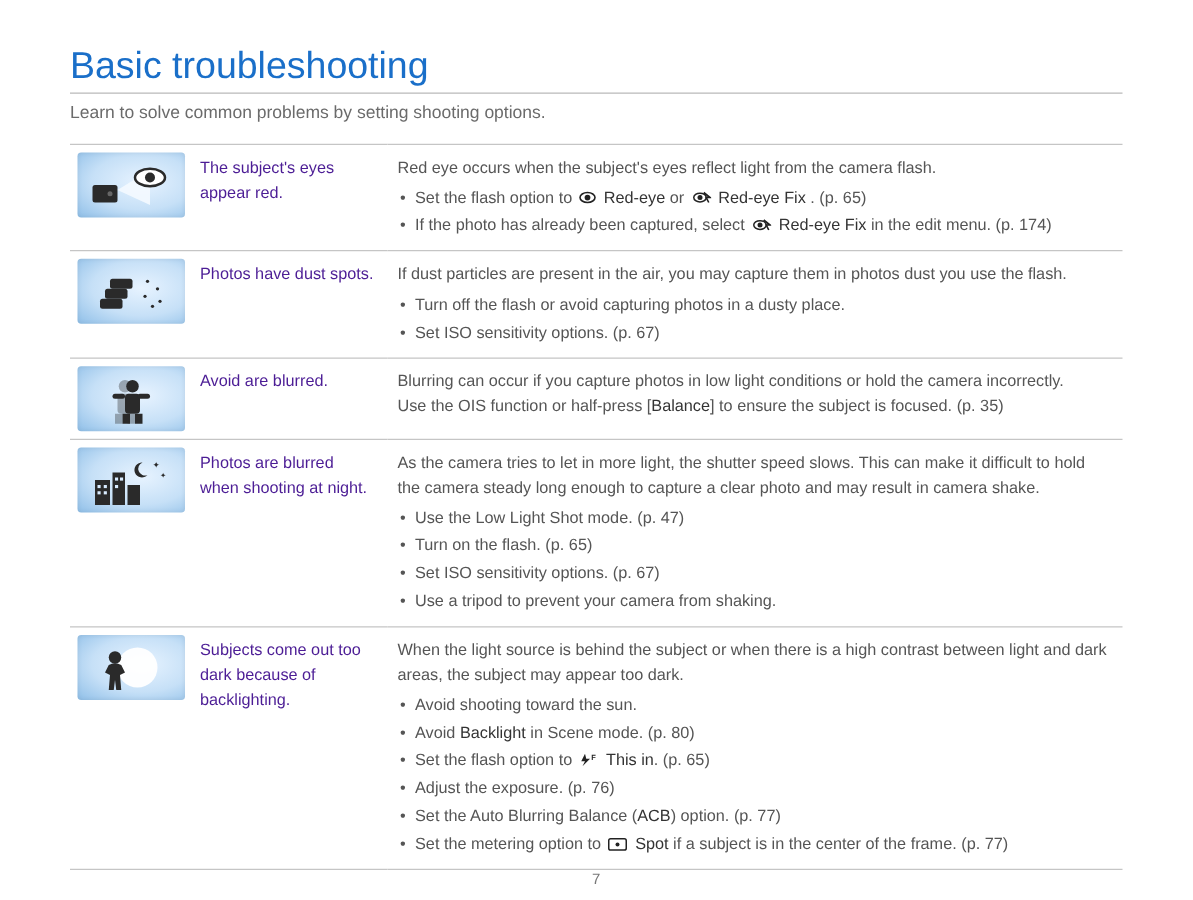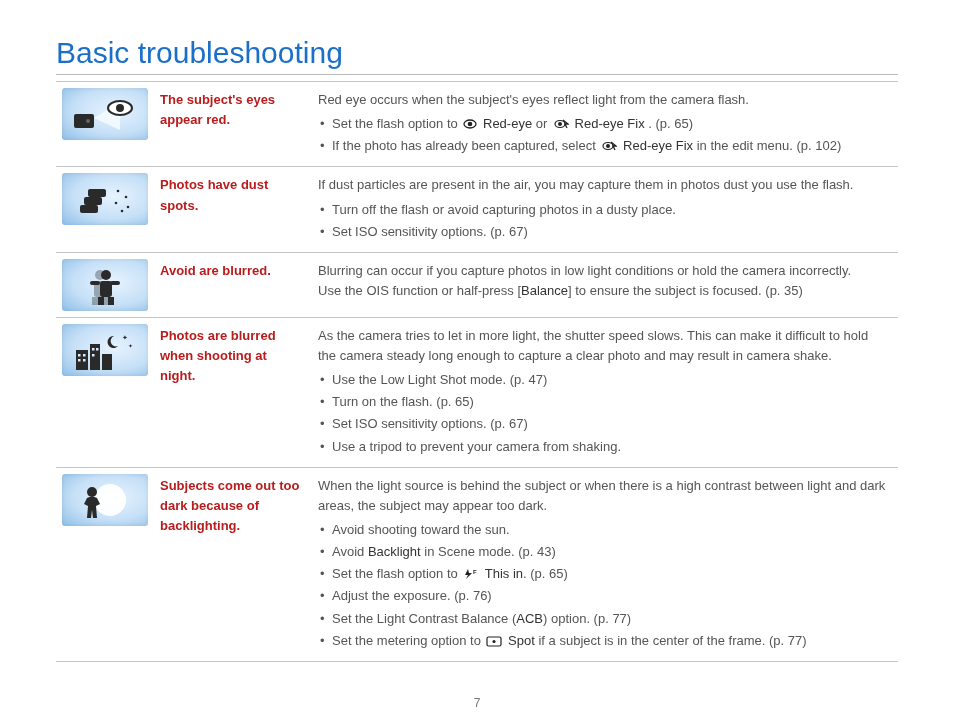--- a/index.html
+++ b/index.html
@@ -3,38 +3,39 @@
 <meta charset="utf-8">
 <style>
   html,body{margin:0;padding:0;background:#fff;font-family:Arial,Helvetica,sans-serif;color:#5a5a5a}
   .page{width:954px;height:720px;box-sizing:border-box;padding:36px 56px 0 56px;position:relative}
   h1{font-size:30px;font-weight:400;color:#1a6fc9;margin:0 0 4px 0;letter-spacing:0}
   .rule{border-top:1px solid #b9b9b9;margin:3px 0 6px 0}
   .lead{font-size:14px;color:#6b6b6b;margin:0 0 18px 0}
   table.tbl{width:100%;border-collapse:collapse;font-size:13px;line-height:1.55}
   table.tbl td{border-top:1px solid #c5c5c5;border-bottom:1px solid #c5c5c5;padding:8px 10px 8px 8px;vertical-align:top}
   table.tbl td.ic{width:90px;padding:6px 0 6px 6px}
-  table.tbl td.prob{width:140px;color:#b91c1c;font-weight:bold;padding-right:10px}
+  table.tbl td.prob{width:140px;color:#4c1d95;font-weight:normal;padding-right:10px}
   table.tbl td.desc{color:#555}
   .thumb{width:86px;height:52px;border-radius:3px;background:radial-gradient(ellipse at 60% 45%, #e7f3ff 0%, #c6e0f7 55%, #8fbfe8 100%);display:flex;align-items:center;justify-content:center;box-shadow:inset 0 0 4px rgba(0,0,0,.08)}
   .thumb svg{width:70px;height:44px}
   ul.b{list-style:none;margin:4px 0 0 0;padding:0}
   ul.b li{position:relative;padding:0 0 2px 14px}
   ul.b li:before{content:"•";position:absolute;left:2px;top:0;color:#555}
   .bold{color:#333;font-weight:normal}
   .glyph{display:inline-block;vertical-align:-2px;margin:0 2px}
   .glyph svg{display:block}
   .pagenum{position:absolute;left:0;right:0;bottom:10px;text-align:center;font-size:12px;color:#777}
 </style>
 </head>
 <body>
 
 <div class="page">
   <h1>Basic troubleshooting</h1>
   <div class="rule"></div>
+  <p class="lead">Learn to solve common problems by setting shooting options.</p>
 
   <table class="tbl">
 
     <tbody>
         <tr>
       <td class="ic">
         <div class="thumb">
           <svg viewBox="0 0 70 44">
             <rect x="4" y="22" width="20" height="14" rx="2" fill="#2a2a2a"></rect>
             <circle cx="18" cy="29" r="2" fill="#666"></circle>
@@ -65,21 +66,21 @@
             <span>. (p. 65)</span>
           </li>
           <li>
             <span>If the photo has already been captured, select </span>
             <span class="glyph"><svg width="16" height="12" viewBox="0 0 16 12">
                     <ellipse cx="7" cy="6" rx="5" ry="3.5" fill="none" stroke="#222" stroke-width="1.2"></ellipse>
                     <circle cx="7" cy="6" r="2" fill="#222"></circle>
                     <path d="M10 2 L15 6 L12 6 L14 10" fill="none" stroke="#222" stroke-width="1.3"></path>
                   </svg></span>
             <span class="bold">Red-eye Fix</span>
-            <span> in the edit menu. (p. 102)</span>
+            <span> in the edit menu. (p. 174)</span>
           </li>
         </ul>
       </td>
     </tr>
 
     <tr>
       <td class="ic">
         <div class="thumb">
           <svg viewBox="0 0 70 44">
             <rect x="10" y="28" width="18" height="8" rx="2" fill="#2a2a2a"></rect>
@@ -178,33 +179,33 @@
                 </g>
           </svg>
         </div>
       </td>
       <td class="prob">Subjects come out too dark because of backlighting.</td>
       <td class="desc">
         <div>When the light source is behind the subject or when there is a high contrast between light and dark areas, the subject may appear too dark.</div>
         <ul class="b">
           <li>Avoid shooting toward the sun.</li>
           <li>
-            <span>Avoid </span><span class="bold">Backlight</span><span> in Scene mode. (p. 43)</span>
+            <span>Avoid </span><span class="bold">Backlight</span><span> in Scene mode. (p. 80)</span>
           </li>
           <li>
             <span>Set the flash option to </span>
             <span class="glyph"><svg width="16" height="12" viewBox="0 0 16 12">
                     <path d="M5 1 L2 7 L5 7 L3 11 L9 5 L6 5 Z" fill="#222"></path>
                     <text x="10" y="6" font-size="6" fill="#222" font-weight="bold">F</text>
                   </svg></span>
             <span class="bold">This in</span><span>. (p. 65)</span>
           </li>
           <li>Adjust the exposure. (p. 76)</li>
           <li>
-            <span>Set the Light Contrast Balance (</span><span class="bold">ACB</span><span>) option. (p. 77)</span>
+            <span>Set the Auto Blurring Balance (</span><span class="bold">ACB</span><span>) option. (p. 77)</span>
           </li>
           <li>
             <span>Set the metering option to </span>
             <span class="glyph"><svg width="16" height="11" viewBox="0 0 16 11">
                     <rect x="1" y="1" width="14" height="9" rx="1.5" fill="none" stroke="#222" stroke-width="1.2"></rect>
                     <circle cx="8" cy="5.5" r="1.6" fill="#222"></circle>
                   </svg></span>
             <span class="bold">Spot</span><span> if a subject is in the center of the frame. (p. 77)</span>
           </li>
         </ul>

